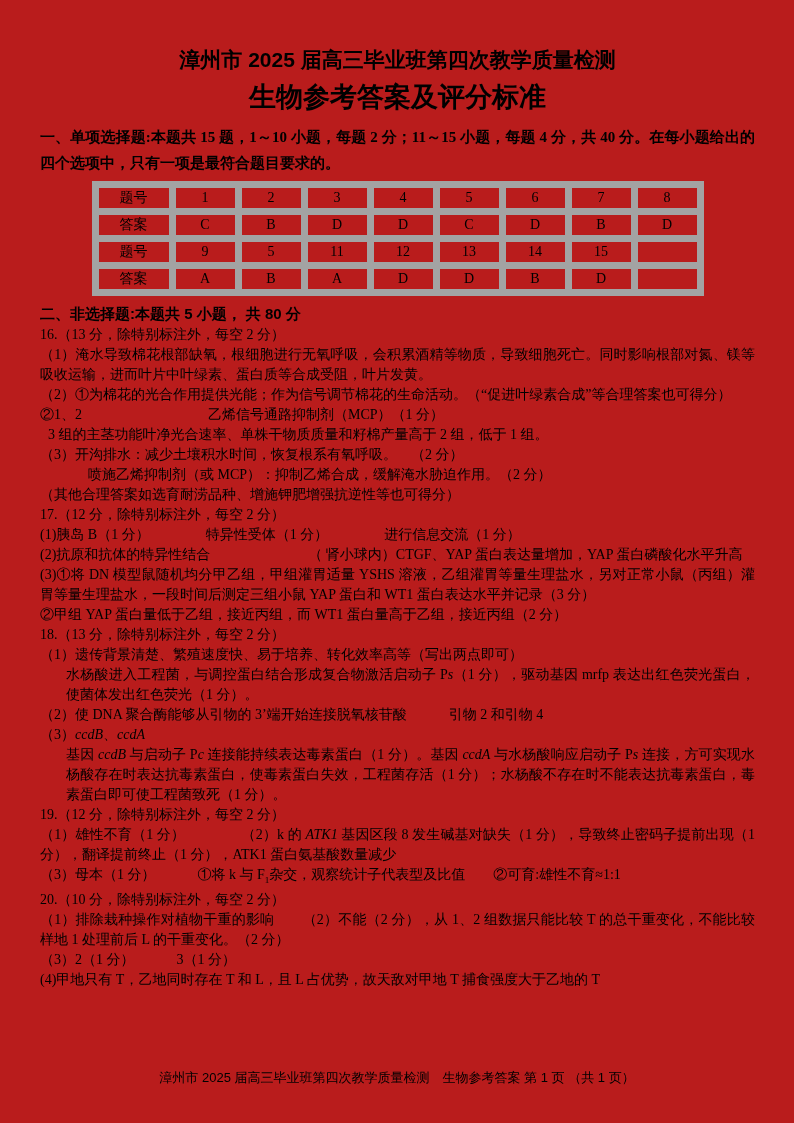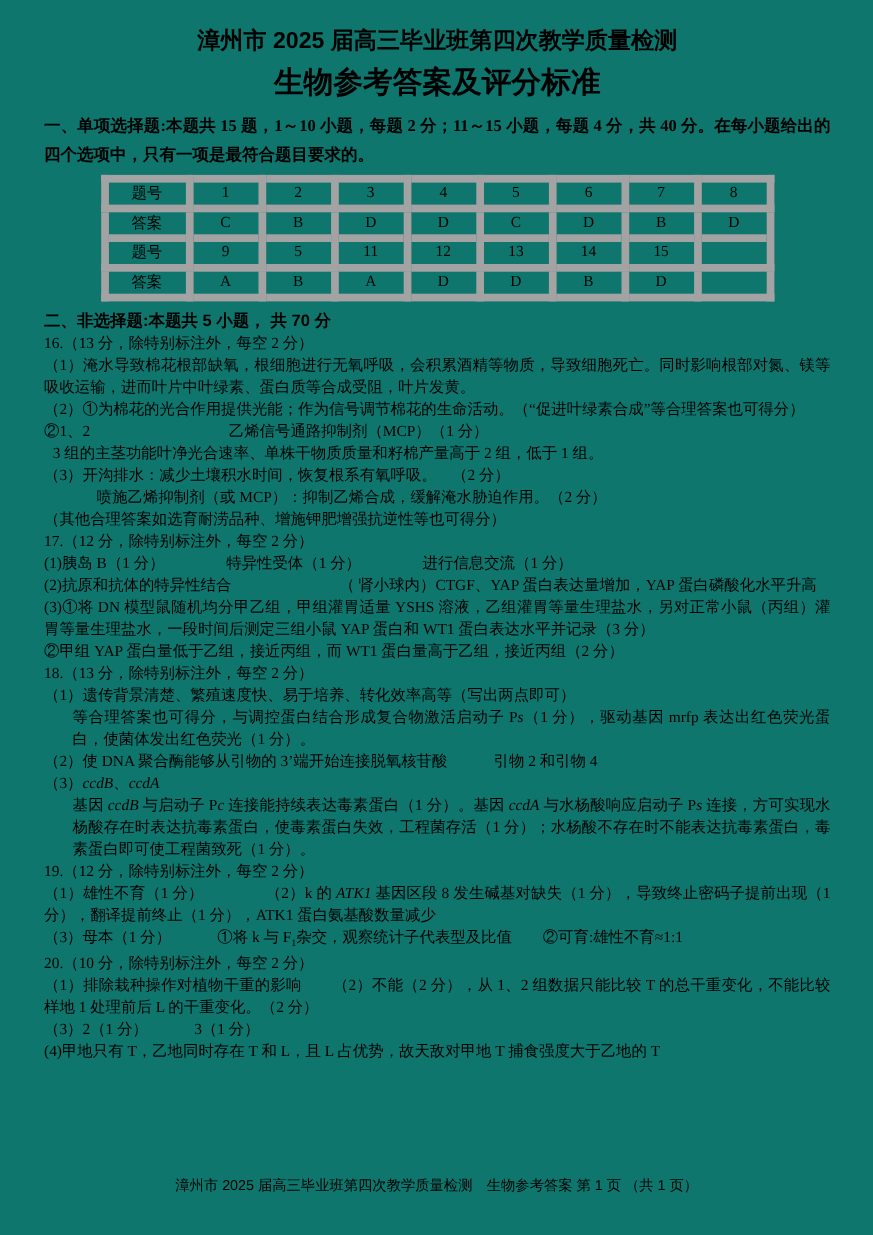--- a/index.html
+++ b/index.html
@@ -1,25 +1,25 @@
 <!DOCTYPE html>
 <html><head>
 <meta charset="utf-8">
 <style>
   html, body { margin: 0; padding: 0; background: #ffffff; }
   .page {
     position: relative;
     width: 794px;
     height: 1123px;
     margin: 0 auto;
-    background: #0f766e;
+    background: #b91c1c;
     color: #000000;
     font-family: "Liberation Serif", "DejaVu Serif", serif;
     box-sizing: border-box;
-    padding: 24px 39px 0 40px;
+    padding: 46px 39px 0 40px;
     overflow: hidden;
   }
   .t1 {
     font-family: "Liberation Sans", "DejaVu Sans", sans-serif;
     font-weight: bold;
     font-size: 21px;
     line-height: 28px;
     text-align: center;
     margin: 0;
   }
@@ -134,40 +134,40 @@
           <td>A</td>
           <td>D</td>
           <td>D</td>
           <td>B</td>
           <td>D</td>
           <td></td>
         </tr>
       </tbody>
     </table>
 
-  <p class="sec-head2">二、非选择题:本题共 5 小题， 共 70 分</p>
+  <p class="sec-head2">二、非选择题:本题共 5 小题， 共 80 分</p>
 
   <p class="line"><span>16.（13 分，除特别标注外，每空 2 分）</span></p>
   <p class="line"><span>（1）淹水导致棉花根部缺氧，根细胞进行无氧呼吸，会积累酒精等物质，导致细胞死亡。同时影响根部对氮、镁等吸收运输，进而叶片中叶绿素、蛋白质等合成受阻，叶片发黄。</span></p>
   <p class="line"><span>（2）①为棉花的光合作用提供光能；作为信号调节棉花的生命活动。（“促进叶绿素合成”等合理答案也可得分）</span></p>
   <p class="line"><span>②1、2　　　　　　　　　乙烯信号通路抑制剂（MCP）（1 分）</span></p>
   <p class="line ind8"><span>3 组的主茎功能叶净光合速率、单株干物质质量和籽棉产量高于 2 组，低于 1 组。</span></p>
   <p class="line"><span>（3）开沟排水：减少土壤积水时间，恢复根系有氧呼吸。　（2 分）</span></p>
   <p class="line ind48"><span>喷施乙烯抑制剂（或 MCP）：抑制乙烯合成，缓解淹水胁迫作用。（2 分）</span></p>
   <p class="line"><span>（其他合理答案如选育耐涝品种、增施钾肥增强抗逆性等也可得分）</span></p>
 
   <p class="line"><span>17.（12 分，除特别标注外，每空 2 分）</span></p>
   <p class="line"><span>(1)胰岛 B（1 分）　　　　特异性受体（1 分）　　　　进行信息交流（1 分）</span></p>
   <p class="line"><span>(2)抗原和抗体的特异性结合　　　　　　　（ 肾小球内）CTGF、YAP 蛋白表达量增加，YAP 蛋白磷酸化水平升高</span></p>
   <p class="line"><span>(3)①将 DN 模型鼠随机均分甲乙组，甲组灌胃适量 YSHS 溶液，乙组灌胃等量生理盐水，另对正常小鼠（丙组）灌胃等量生理盐水，一段时间后测定三组小鼠 YAP 蛋白和 WT1 蛋白表达水平并记录（3 分）</span></p>
   <p class="line"><span>②甲组 YAP 蛋白量低于乙组，接近丙组，而 WT1 蛋白量高于乙组，接近丙组（2 分）</span></p>
 
   <p class="line"><span>18.（13 分，除特别标注外，每空 2 分）</span></p>
   <p class="line"><span>（1）遗传背景清楚、繁殖速度快、易于培养、转化效率高等（写出两点即可）</span></p>
-  <p class="line ind26"><span>等合理答案也可得分，与调控蛋白结合形成复合物激活启动子 P</span><span style="font-style: italic;">s</span><span>（1 分），驱动基因 </span><span style="">mrfp</span><span> 表达出红色荧光蛋白，使菌体发出红色荧光（1 分）。</span></p>
+  <p class="line ind26"><span>水杨酸进入工程菌，与调控蛋白结合形成复合物激活启动子 P</span><span style="font-style: italic;">s</span><span>（1 分），驱动基因 </span><span style="">mrfp</span><span> 表达出红色荧光蛋白，使菌体发出红色荧光（1 分）。</span></p>
   <p class="line"><span>（2）使 DNA 聚合酶能够从引物的 3’端开始连接脱氧核苷酸　　　引物 2 和引物 4</span></p>
   <p class="line"><span>（3）</span><span style="font-style: italic;">ccdB</span><span>、</span><span style="font-style: italic;">ccdA</span></p>
   <p class="line ind26"><span>基因 </span><span style="font-style: italic;">ccdB</span><span> 与启动子 P</span><span style="font-style: italic;">c</span><span> 连接能持续表达毒素蛋白（1 分）。基因 </span><span style="font-style: italic;">ccdA</span><span> 与水杨酸响应启动子 P</span><span style="font-style: italic;">s</span><span> 连接，方可实现水杨酸存在时表达抗毒素蛋白，使毒素蛋白失效，工程菌存活（1 分）；水杨酸不存在时不能表达抗毒素蛋白，毒素蛋白即可使工程菌致死（1 分）。</span></p>
 
   <p class="line"><span>19.（12 分，除特别标注外，每空 2 分）</span></p>
   <p class="line"><span>（1）雄性不育（1 分）　　　　（2）k 的 </span><span style="font-style: italic;">ATK1</span><span> 基因区段 8 发生碱基对缺失（1 分），导致终止密码子提前出现（1 分），翻译提前终止（1 分），ATK1 蛋白氨基酸数量减少</span></p>
   <p class="line"><span>（3）母本（1 分）　　　①将 k 与 F</span><sub>1</sub><span>杂交，观察统计子代表型及比值　　②可育:雄性不育≈1:1</span></p>
 
   <p class="line"><span>20.（10 分，除特别标注外，每空 2 分）</span></p>
   <p class="line"><span>（1）排除栽种操作对植物干重的影响　　（2）不能（2 分），从 1、2 组数据只能比较 T 的总干重变化，不能比较样地 1 处理前后 L 的干重变化。（2 分）</span></p>

